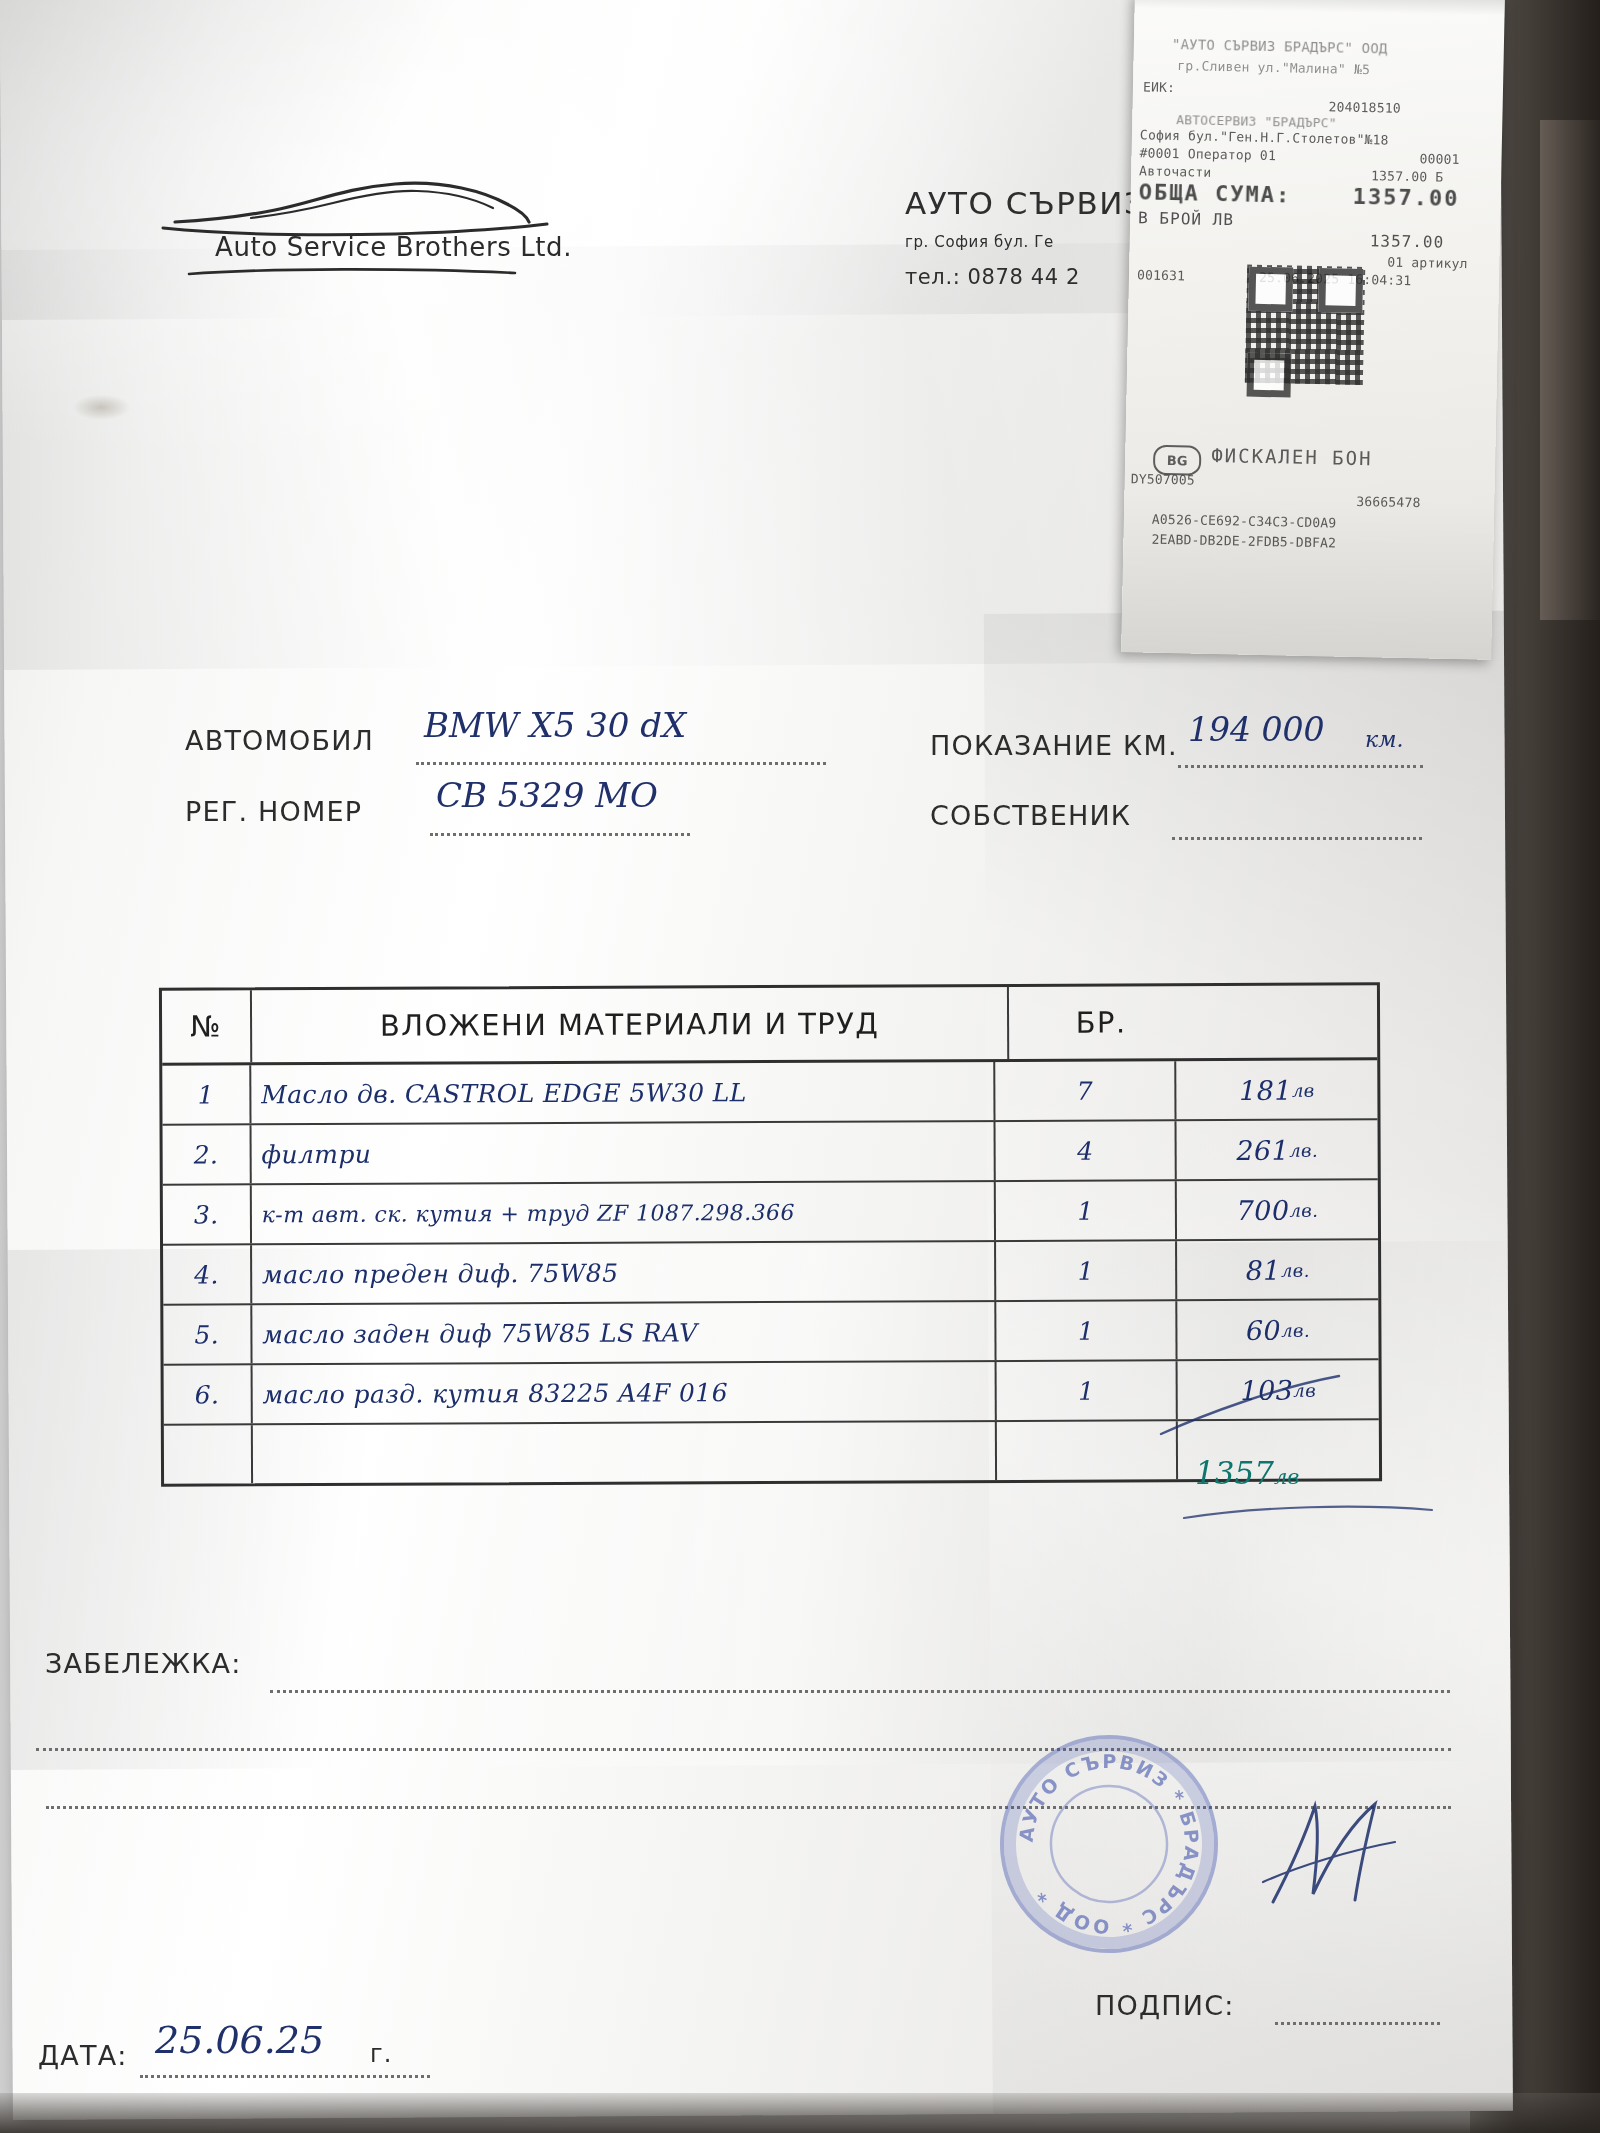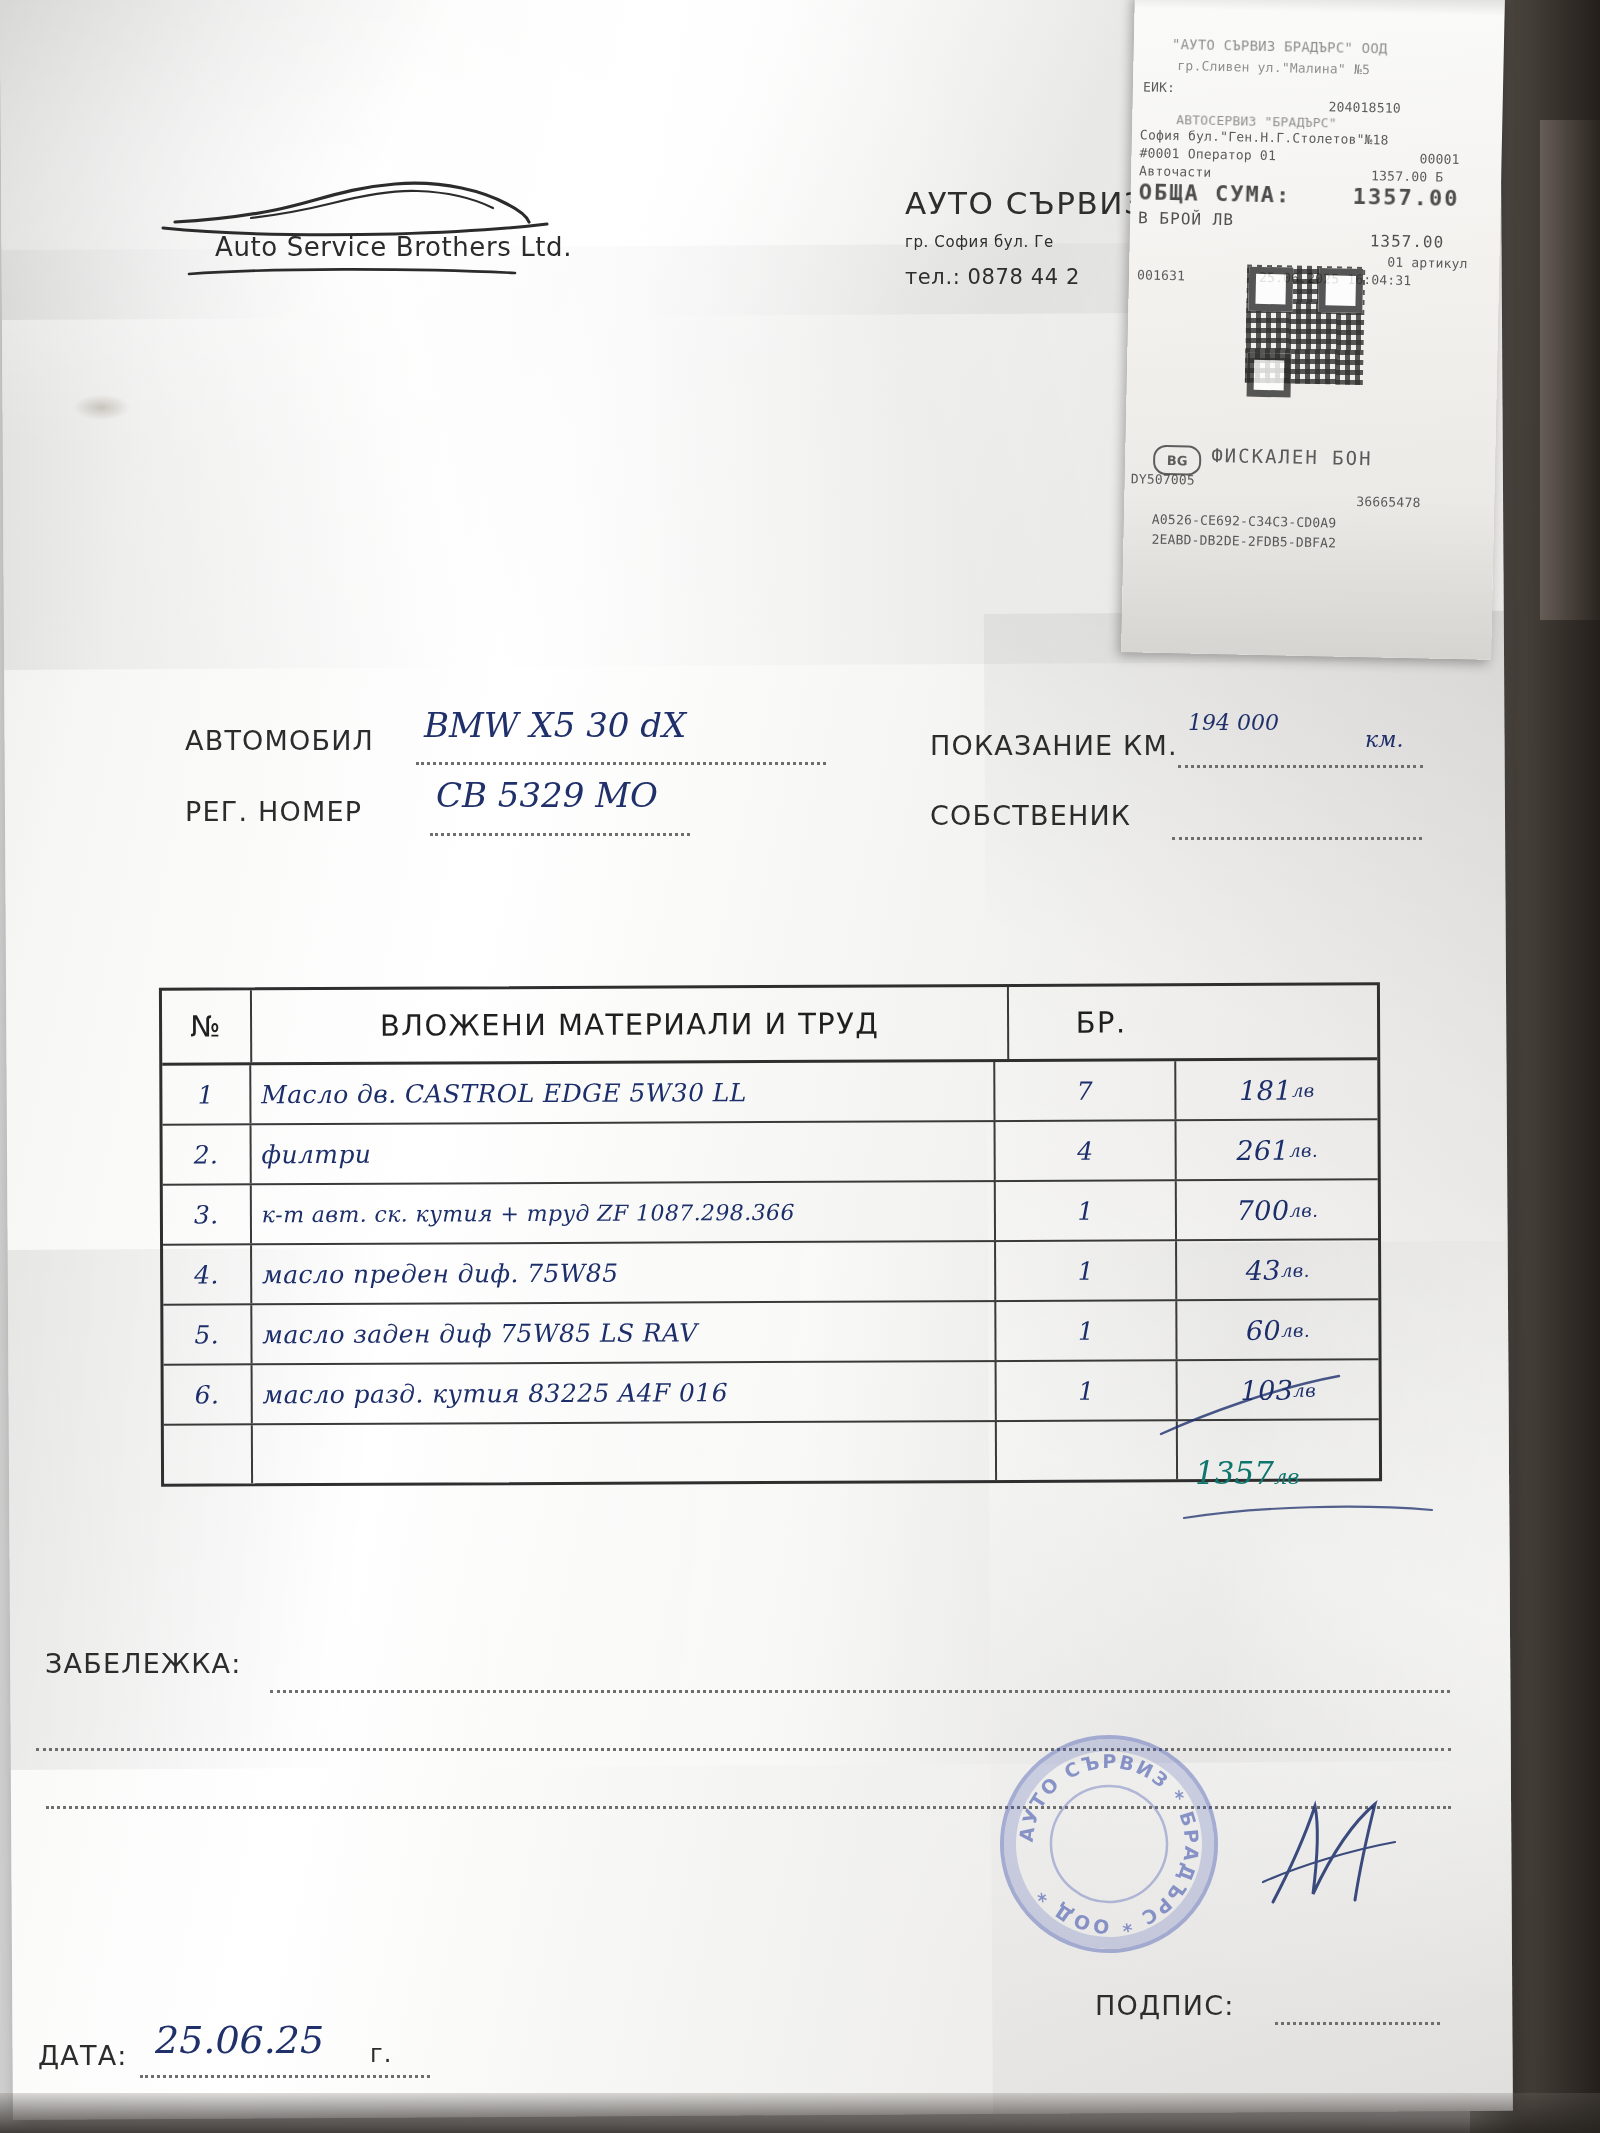--- a/index.html
+++ b/index.html
@@ -387,21 +387,21 @@
   <div class="lbl" style="left:185px; top:725px;">АВТОМОБИЛ</div>
   <div class="dots" style="left:416px; top:762px; width:410px;"></div>
   <div class="hw" style="left:424px; top:705px; font-size:34px;">BMW X5 30 dX</div>
 
   <div class="lbl" style="left:185px; top:796px;">РЕГ. НОМЕР</div>
   <div class="dots" style="left:430px; top:833px; width:260px;"></div>
   <div class="hw" style="left:436px; top:775px; font-size:34px;">CB 5329 MO</div>
 
   <div class="lbl" style="left:930px; top:730px;">ПОКАЗАНИЕ КМ.</div>
   <div class="dots" style="left:1178px; top:765px; width:245px;"></div>
-  <div class="hw" style="left:1188px; top:710px; font-size:22px;">194 000</div>
+  <div class="hw" style="left:1188px; top:710px; font-size:33px;">194 000</div>
   <div class="hw" style="left:1365px; top:727px; font-size:22px;">км.</div>
 
   <div class="lbl" style="left:930px; top:800px;">СОБСТВЕНИК</div>
   <div class="dots" style="left:1172px; top:837px; width:250px;"></div>
   <div class="hw" style="left:1180px; top:792px; font-size:28px;"></div>
 
   <div class="table">
     <div class="trow head">
       <div class="cell c-no">
         <span class="th">№</span>
@@ -466,21 +466,21 @@
       <div class="cell c-no">
           <span class="hw-cell hw-no">4.</span>
         </div>
       <div class="cell c-desc">
           <span class="hw-cell">масло преден диф. 75W85</span>
         </div>
       <div class="cell c-qty">
           <span class="hw-cell hw-no">1</span>
         </div>
       <div class="cell c-price">
-        <span class="hw-cell hw-price">43</span>
+        <span class="hw-cell hw-price">81</span>
           <span class="hw-cell u" style="font-size:18px">лв.</span>
       </div>
     </div>
 
     <div class="trow">
       <div class="cell c-no">
           <span class="hw-cell hw-no">5.</span>
         </div>
       <div class="cell c-desc">
           <span class="hw-cell">масло заден диф 75W85 LS RAV</span>

